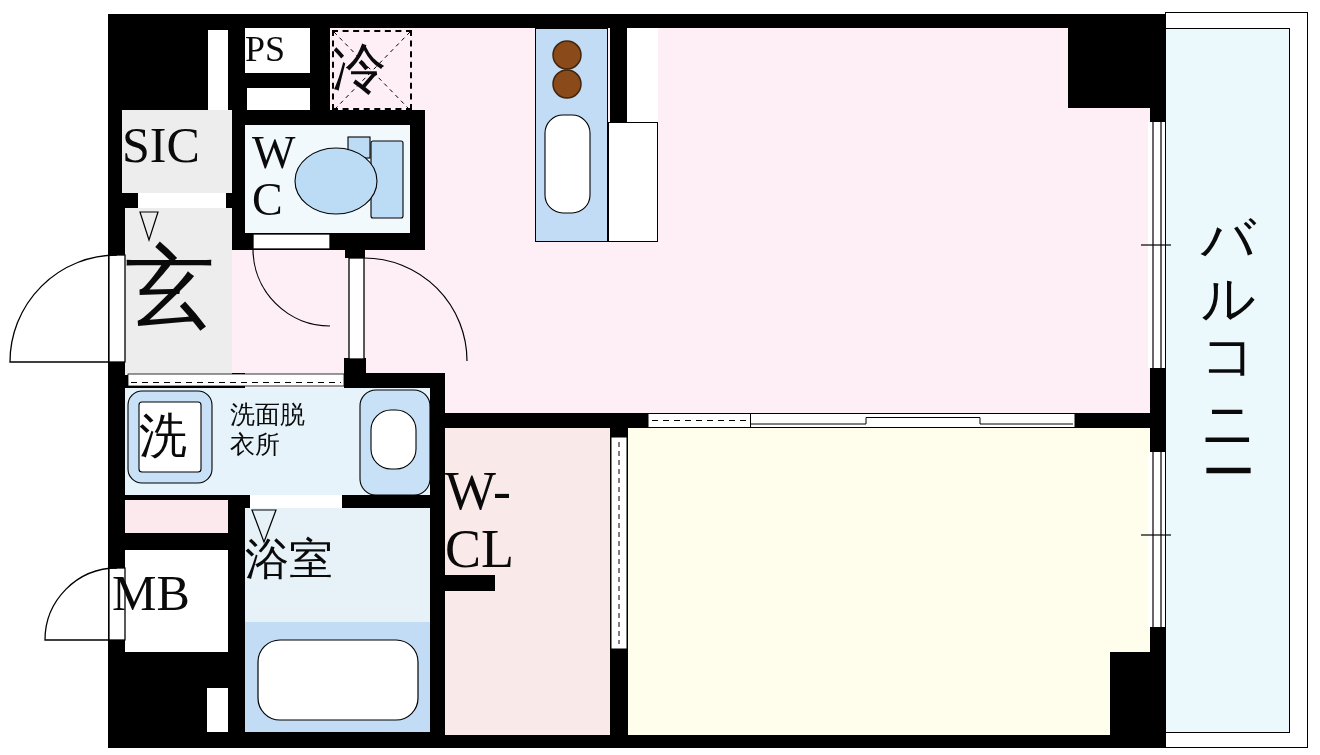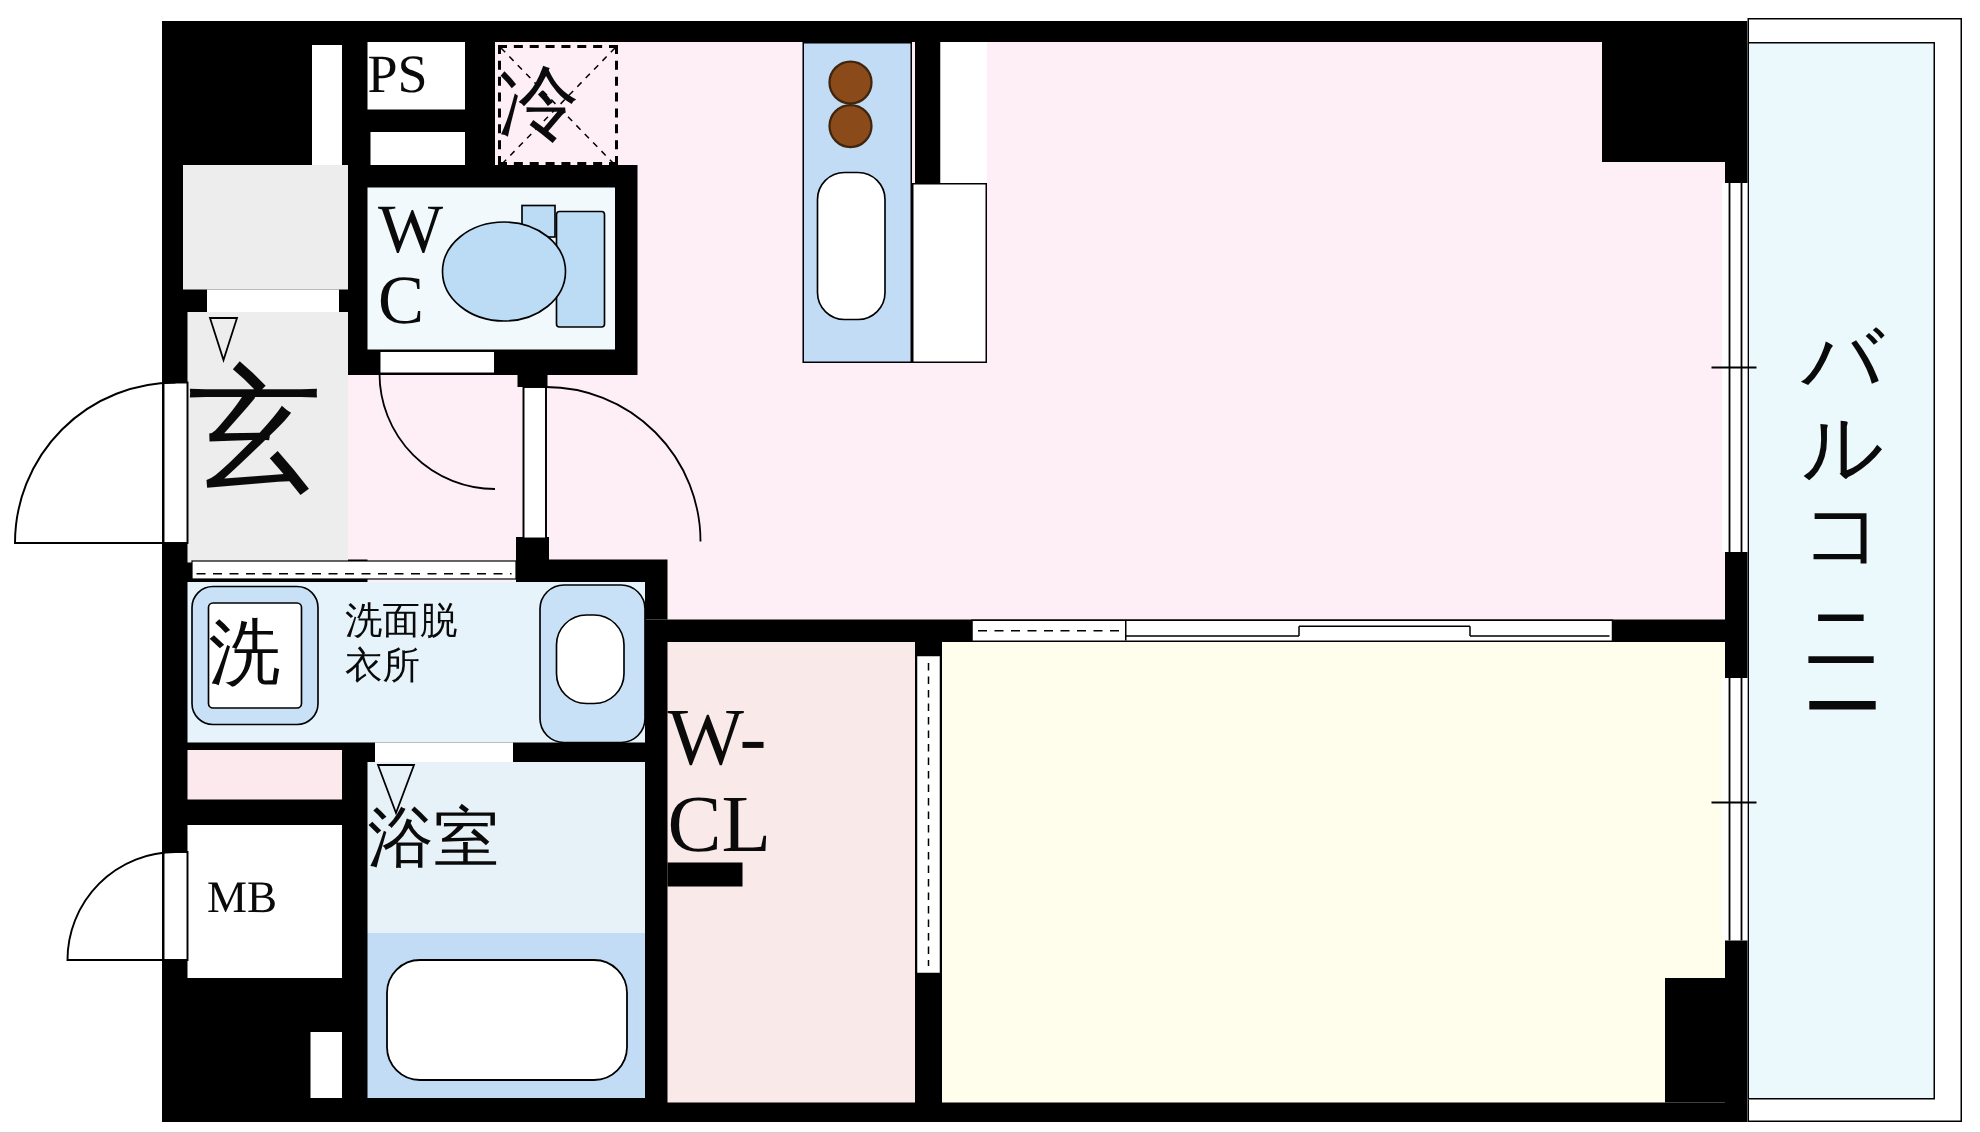--- a/index.html
+++ b/index.html
@@ -126,25 +126,26 @@
     <rect x="128" y="391" width="84" height="92" rx="14" fill="#c8e1f6" stroke="#000" stroke-width="1.1"></rect>
     <rect x="139" y="402" width="62" height="70" rx="3" fill="#fff" stroke="#000" stroke-width="1.1"></rect>
     <rect x="360" y="390" width="70" height="105" rx="16" fill="#c8e1f6" stroke="#000" stroke-width="1.1"></rect>
     <rect x="371" y="410" width="45" height="59" rx="20" fill="#fff" stroke="#000" stroke-width="1.1"></rect>
 
     <rect x="258" y="640" width="160" height="80" rx="22" fill="#fff" stroke="#000" stroke-width="1.2"></rect>
   </svg>
 
   <div class="lbl ctr" style="left:245px;top:30px;width:65px;font-size:36px;">PS</div>
   <div class="lbl ctr" style="left:332px;top:40px;width:80px;font-size:54px;">冷</div>
+  <div class="lbl ctr" style="left:122px;top:118px;width:110px;font-size:50px;">SIC</div>
   <div class="lbl pre" style="left:252px;top:130px;font-size:46px;line-height:1.02;">W
 C</div>
   <div class="lbl ctr" style="left:125px;top:238px;width:107px;font-size:90px;">玄</div>
   <div class="lbl ctr" style="left:139px;top:410px;width:62px;font-size:48px;">洗</div>
   <div class="lbl pre" style="left:230px;top:400px;font-size:25px;line-height:1.2;">洗面脱
 衣所</div>
   <div class="lbl pre ctr" style="left:445px;top:462px;width:165px;font-size:54px;line-height:1.08;">W-
 CL</div>
-  <div class="lbl ctr" style="left:138px;top:566px;width:103px;font-size:30px;margin-top:16px;">MB</div>
+  <div class="lbl ctr" style="left:112px;top:566px;width:103px;font-size:50px;">MB</div>
   <div class="lbl ctr" style="left:245px;top:538px;width:220px;font-size:44px;font-family:Liberation Mono, monospace;">浴室</div>
   <div class="lbl" style="left:1198px;top:178px;font-size:54px;writing-mode:vertical-rl;letter-spacing:5px;">バルコニー</div>
 
 </div>
 
 </body></html>

